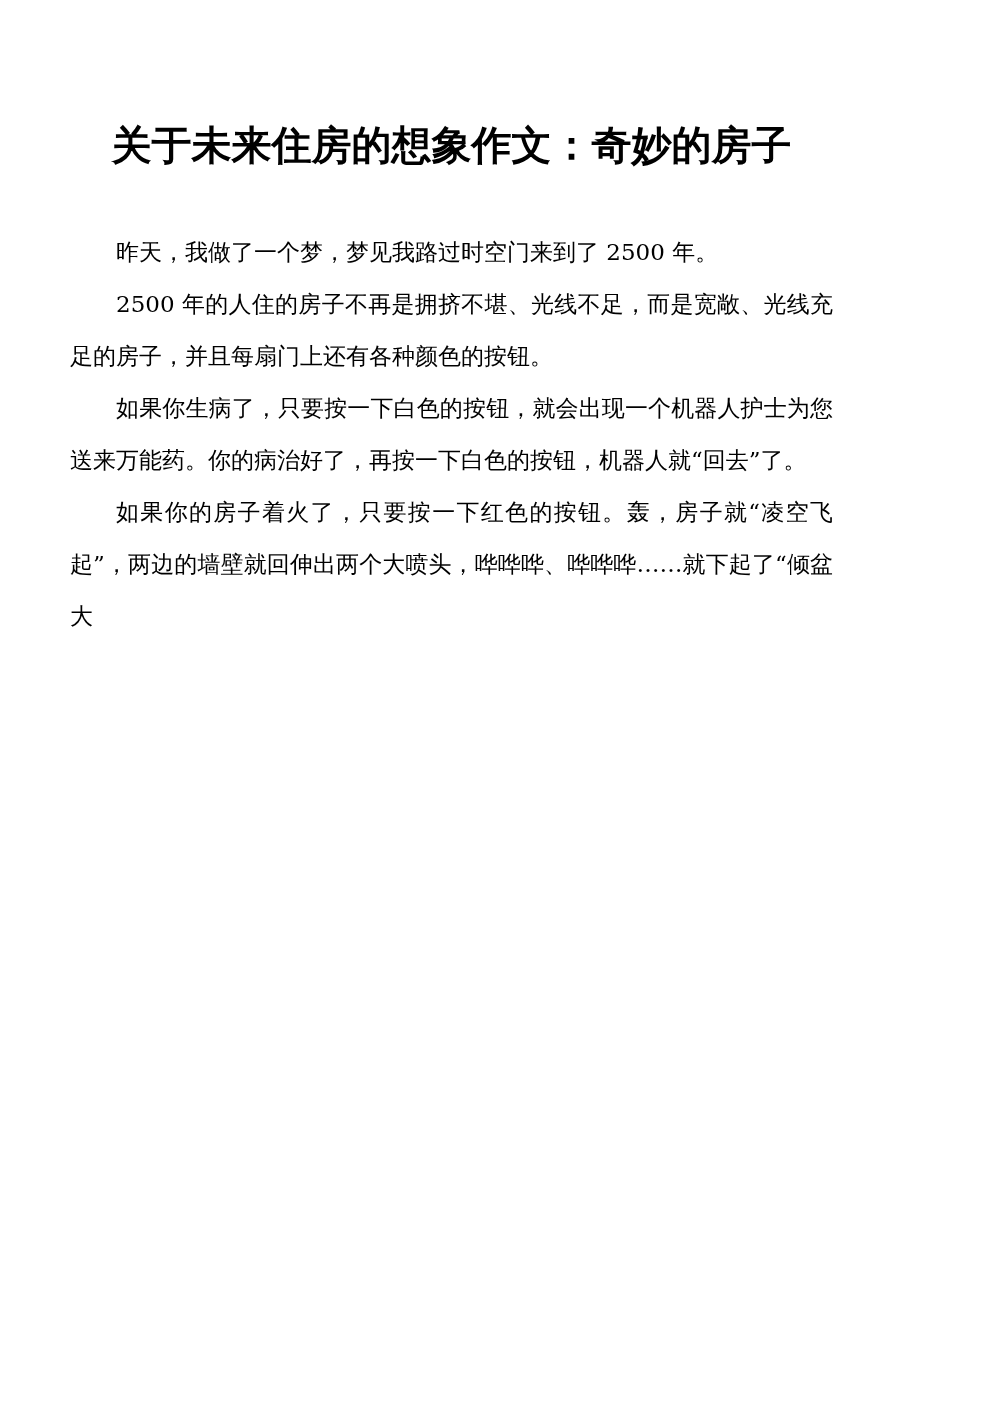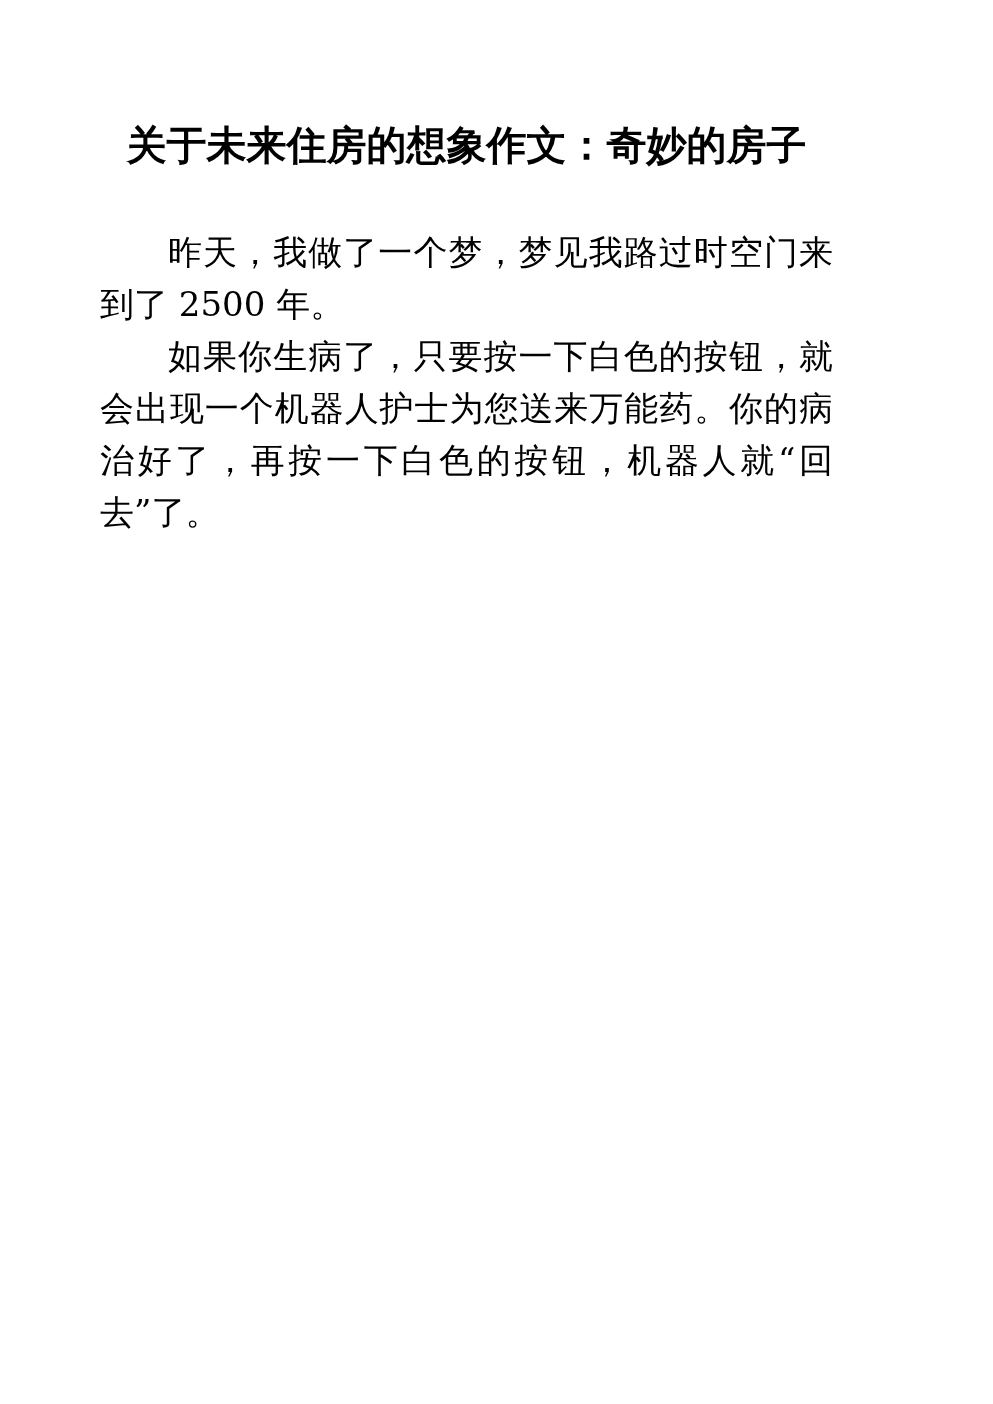--- a/index.html
+++ b/index.html
@@ -7,51 +7,53 @@
     padding: 0;
     background: #ffffff;
   }
   .page {
     position: relative;
     width: 993px;
     height: 1404px;
     margin: 0 auto;
     background: #ffffff;
     box-sizing: border-box;
-    padding: 114px 160px 0 100px;
+    padding: 114px 160px 0 70px;
     overflow: hidden;
     color: #000000;
   }
   .doc-title {
     font-family: "DejaVu Sans", "Liberation Sans", sans-serif;
     font-weight: bold;
     font-size: 40px;
     line-height: 62px;
     text-align: center;
     letter-spacing: 0;
     margin: 0 0 50px 0;
     color: #000000;
   }
   .doc-body {
     font-family: "DejaVu Serif", "Liberation Serif", serif;
-    font-size: 34px;
+    font-size: 23px;
     line-height: 52px;
     color: #000000;
   }
   .doc-body p {
     margin: 0;
     padding: 0;
     text-align: justify;
     text-indent: 2em;
     word-break: break-all;
   }
 </style>
 </head>
 <body>
 
 <div class="page">
   <h1 class="doc-title">关于未来住房的想象作文：奇妙的房子</h1>
 
   <div class="doc-body">
     <p>昨天，我做了一个梦，梦见我路过时空门来到了 2500 年。</p>
+    <p>2500 年的人住的房子不再是拥挤不堪、光线不足，而是宽敞、光线充足的房子，并且每扇门上还有各种颜色的按钮。</p>
     <p>如果你生病了，只要按一下白色的按钮，就会出现一个机器人护士为您送来万能药。你的病治好了，再按一下白色的按钮，机器人就“回去”了。</p>
+    <p>如果你的房子着火了，只要按一下红色的按钮。轰，房子就“凌空飞起”，两边的墙壁就回伸出两个大喷头，哗哗哗、哗哗哗……就下起了“倾盆大</p>
   </div>
 </div>
 
 </body></html>

